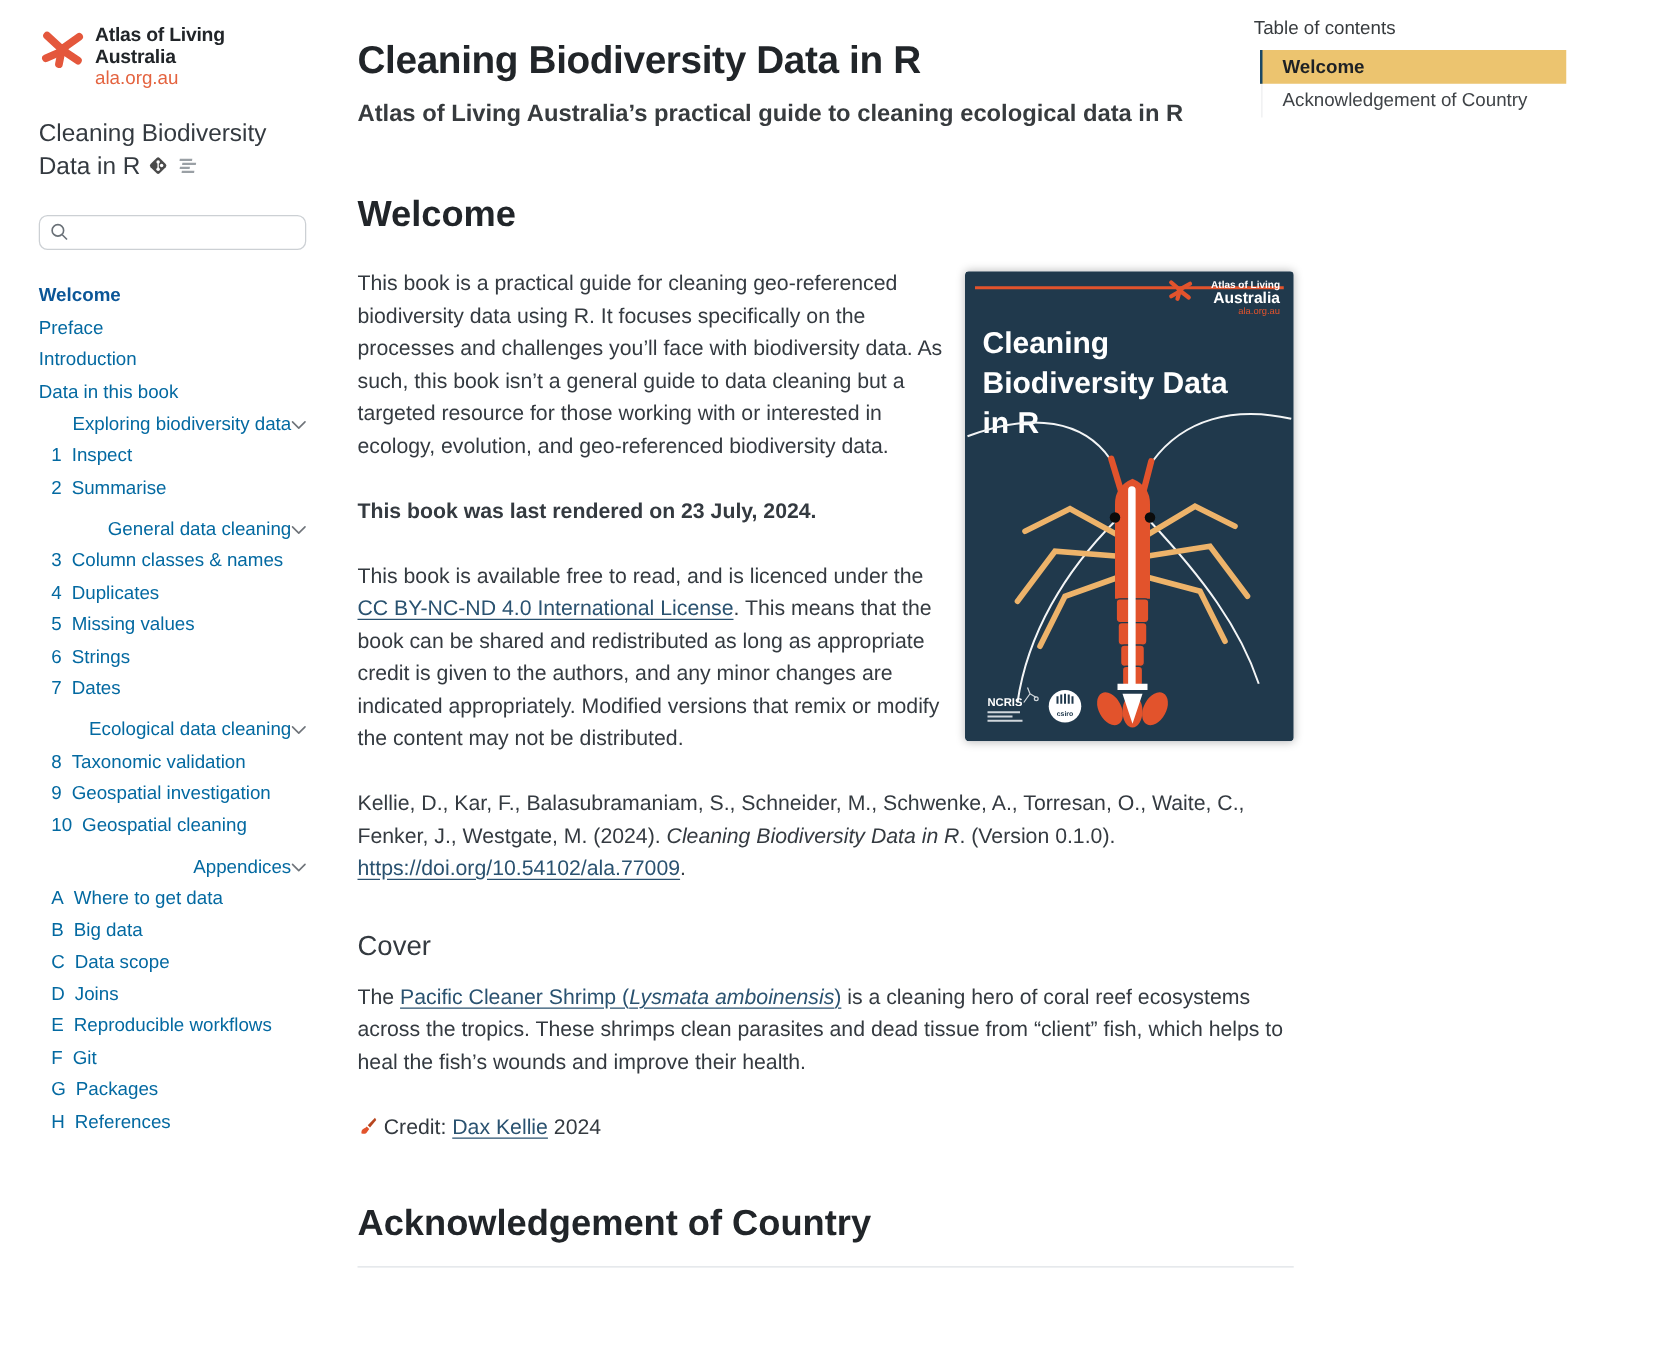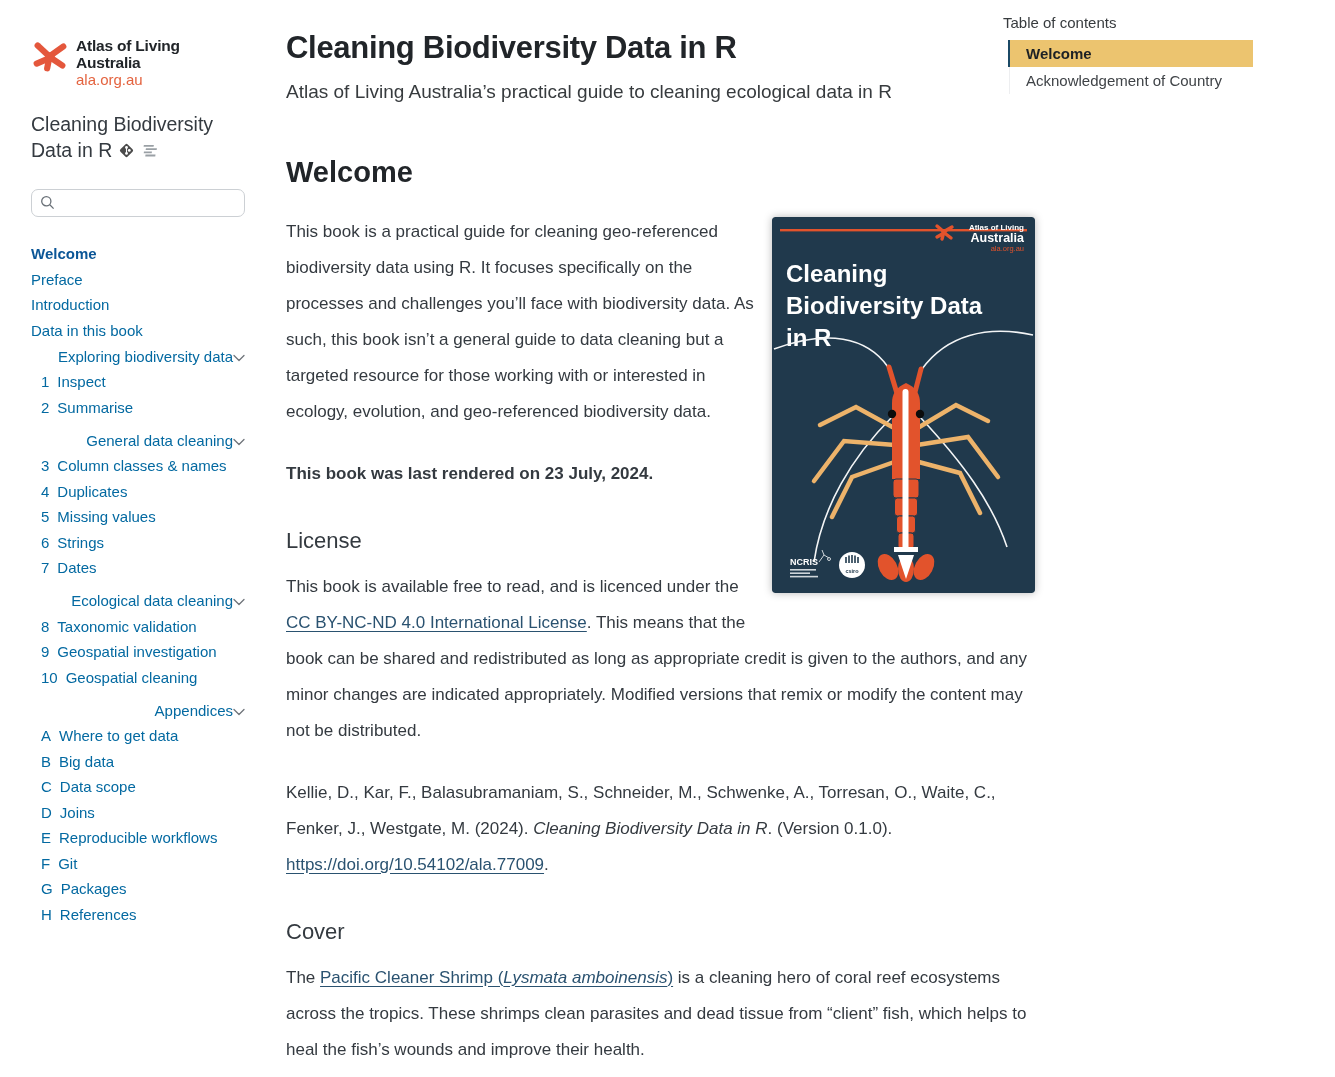--- a/index.html
+++ b/index.html
@@ -1,20 +1,20 @@
 <!DOCTYPE html>
 <html><head>
 <meta charset="utf-8">
 <style>
   html,body{margin:0;padding:0;width:1335px;height:1077px;overflow:hidden;background:#ffffff;
     font-family:"Liberation Sans","DejaVu Sans",sans-serif;color:#343a40;}
   a{text-decoration:none;color:inherit;cursor:pointer;}
 
   
-  .sidebar{position:absolute;left:31px;top:37px;width:214px;}
+  .sidebar{position:absolute;left:31px;top:20px;width:214px;}
   .brand{display:flex;align-items:flex-start;gap:7px;}
   .brand-text{line-height:1.1;}
   .brand-name{font-size:15.5px;font-weight:700;color:#212529;letter-spacing:-0.2px;}
   .brand-url{font-size:15px;color:#e4633f;margin-top:1px;}
   .book-title{margin-top:22px;font-size:19.5px;line-height:1.35;color:#343a40;}
   .title-icons{white-space:nowrap;}
   .title-icons a{display:inline-block;vertical-align:-1px;margin-left:7px;}
   .search-box{position:relative;margin-top:25px;}
   .search-box input{width:100%;box-sizing:border-box;height:28px;border:1px solid #ccd0d4;border-radius:7px;
     padding:0 8px 0 30px;font-size:14px;outline:none;color:#343a40;background:#fff;}
@@ -23,26 +23,26 @@
   .nav-item{display:flex;align-items:center;padding:2px 0;margin-bottom:1.5px;line-height:20px;color:#0369a1;}
   .nav-item.chapter{padding-left:10px;}
   .nav-item .prefix{margin-right:8px;}
   .nav-item.active{color:#0b5697;font-weight:700;}
   .nav-item.section{justify-content:flex-end;margin-top:2px;}
   .nav-item.gap{margin-top:9px;}
 
   
   .content{position:absolute;left:286px;top:0;width:749px;}
   .page-title{margin:30px 0 0;font-size:31px;font-weight:700;color:#212529;letter-spacing:-0.3px;}
-  .page-subtitle{margin:15px 0 0;font-size:19px;font-weight:400;color:#373b3e;}
+  .page-subtitle{margin:15px 0 0;font-size:19px;font-weight:700;color:#373b3e;}
   .sec-h1{margin:53px 0 0;font-size:29px;font-weight:700;color:#212529;}
   .welcome-body{margin-top:25px;}
   .book-cover{float:right;width:263px;height:376px;margin:3px 0 14px 14px;border-radius:3px;
     box-shadow:0 0 8px rgba(0,0,0,.28);}
-  .content p{font-size:17px;line-height:36px;margin:0 0 26px;color:#343a40;}
+  .content p{font-size:17px;line-height:26px;margin:0 0 26px;color:#343a40;}
   .rendered-note{font-weight:700;}
   .sec-h2{font-size:22px;font-weight:400;color:#343a40;margin:36px 0 15px;}
   .content a.textlink{color:#2a5270;text-decoration:underline;text-underline-offset:3px;}
   .italic{font-style:italic;}
   .credit-line .brush{display:inline-block;vertical-align:-2px;margin-right:5px;}
   .ack-h1{margin:46px 0 0;font-size:29px;font-weight:700;color:#212529;
     border-bottom:1px solid #dee2e6;padding-bottom:17px;}
 
   
   .toc{position:absolute;left:1003px;top:14px;width:250px;}
@@ -301,29 +301,32 @@
           <line x1="83" y1="338.5" x2="83" y2="346"></line>
           <line x1="86" y1="340" x2="86" y2="346"></line>
         </g>
         <text x="80" y="355.5" text-anchor="middle" font-size="5.5" font-weight="bold" fill="#20394c" font-family="Liberation Sans, sans-serif">csiro</text>
       </g>
     </svg>
 
     <p>This book is a practical guide for cleaning geo-referenced biodiversity data using R. It focuses specifically on the processes and challenges you’ll face with biodiversity data. As such, this book isn’t a general guide to data cleaning but a targeted resource for those working with or interested in ecology, evolution, and geo-referenced biodiversity data.</p>
     <p class="rendered-note">This book was last rendered on 23 July, 2024.</p>
 
-    <h2 class="sec-h2">License</h2>
     <p><span>This book is available free to read, and is licenced under the </span><a class="textlink">CC BY-NC-ND 4.0 International License</a><span>. This means that the book can be shared and redistributed as long as appropriate credit is given to the authors, and any minor changes are indicated appropriately. Modified versions that remix or modify the content may not be distributed.</span></p>
   </div>
 
   <p><span>Kellie, D., Kar, F., Balasubramaniam, S., Schneider, M., Schwenke, A., Torresan, O., Waite, C., Fenker, J., Westgate, M. (2024). </span><span class="italic">Cleaning Biodiversity Data in R</span><span>. (Version 0.1.0). </span><a class="textlink">https://doi.org/10.54102/ala.77009</a><span>.</span></p>
 
   <h2 class="sec-h2">Cover</h2>
   <p><span>The </span><a class="textlink"><span>Pacific Cleaner Shrimp (</span><span class="italic">Lysmata amboinensis</span><span>)</span></a><span> is a cleaning hero of coral reef ecosystems across the tropics. These shrimps clean parasites and dead tissue from “client” fish, which helps to heal the fish’s wounds and improve their health.</span></p>
 
+  <p class="credit-line"><span class="brush"><svg width="16" height="16" viewBox="0 0 16 16">
+        <path d="M14,1.2 L8.2,7.2 L10,9 L15,3 Z" fill="#b7461f"></path>
+        <path d="M3.2,12.6 C3.2,10 5.4,10.4 7.4,8.2 L9.4,10.2 C7.6,12.4 7.6,14.4 4.2,14 C2.6,13.8 3.2,13.4 3.2,12.6 Z" fill="#e2532c"></path>
+      </svg></span><span>Credit: </span><a class="textlink">Dax Kellie</a><span> 2024</span></p>
 
   <h1 class="ack-h1">Acknowledgement of Country</h1>
 
 </main>
 
 <nav class="toc">
   <div class="toc-title">Table of contents</div>
   <div class="toc-list">
       <a class="toc-item active">Welcome</a>
       <a class="toc-item">Acknowledgement of Country</a>

